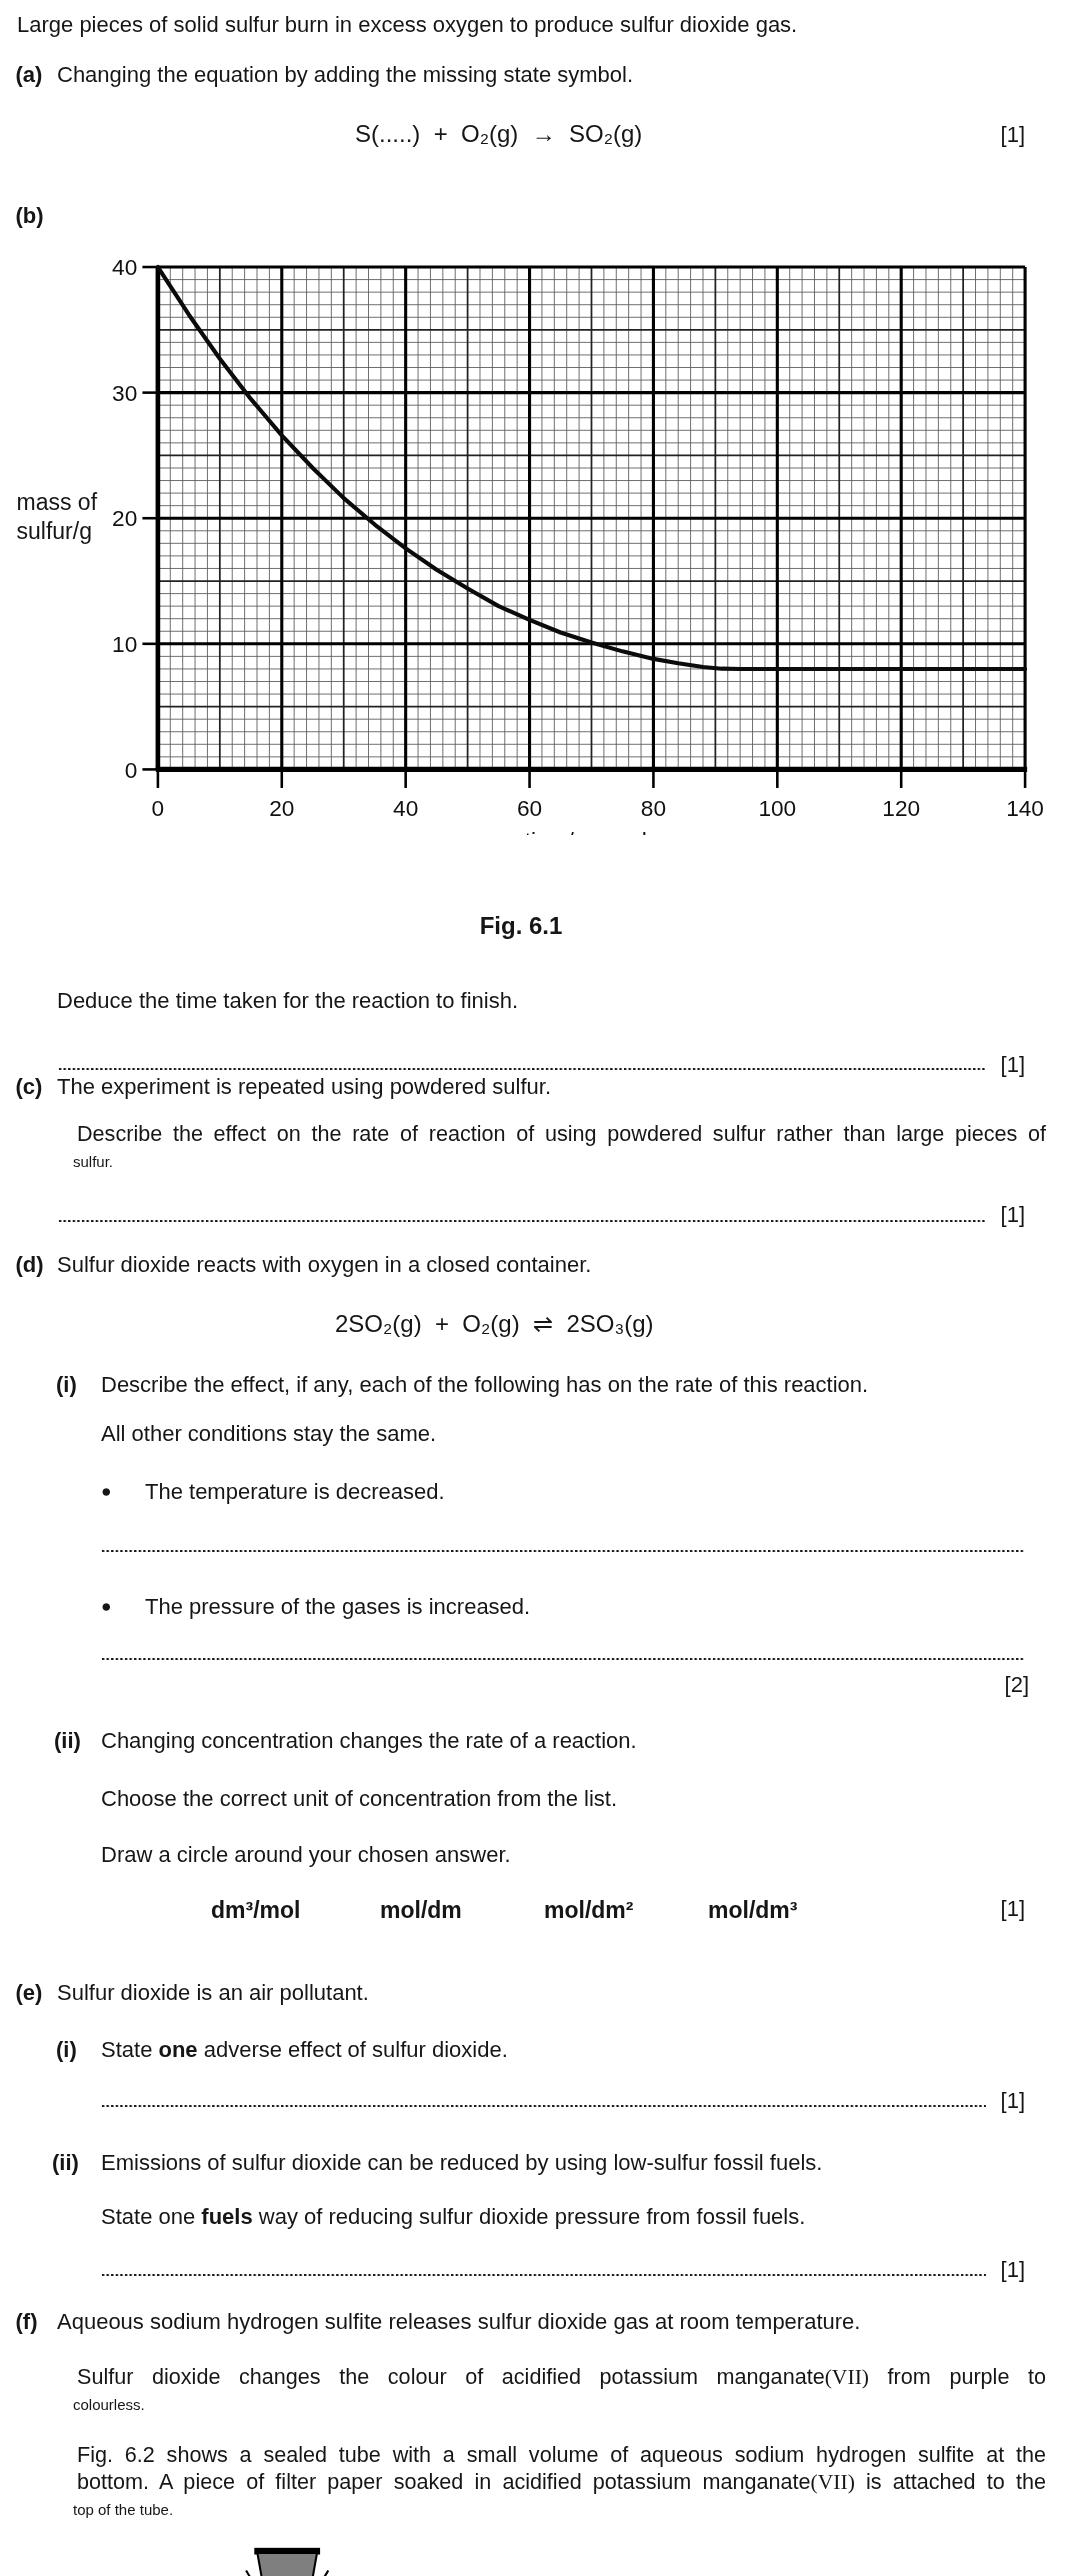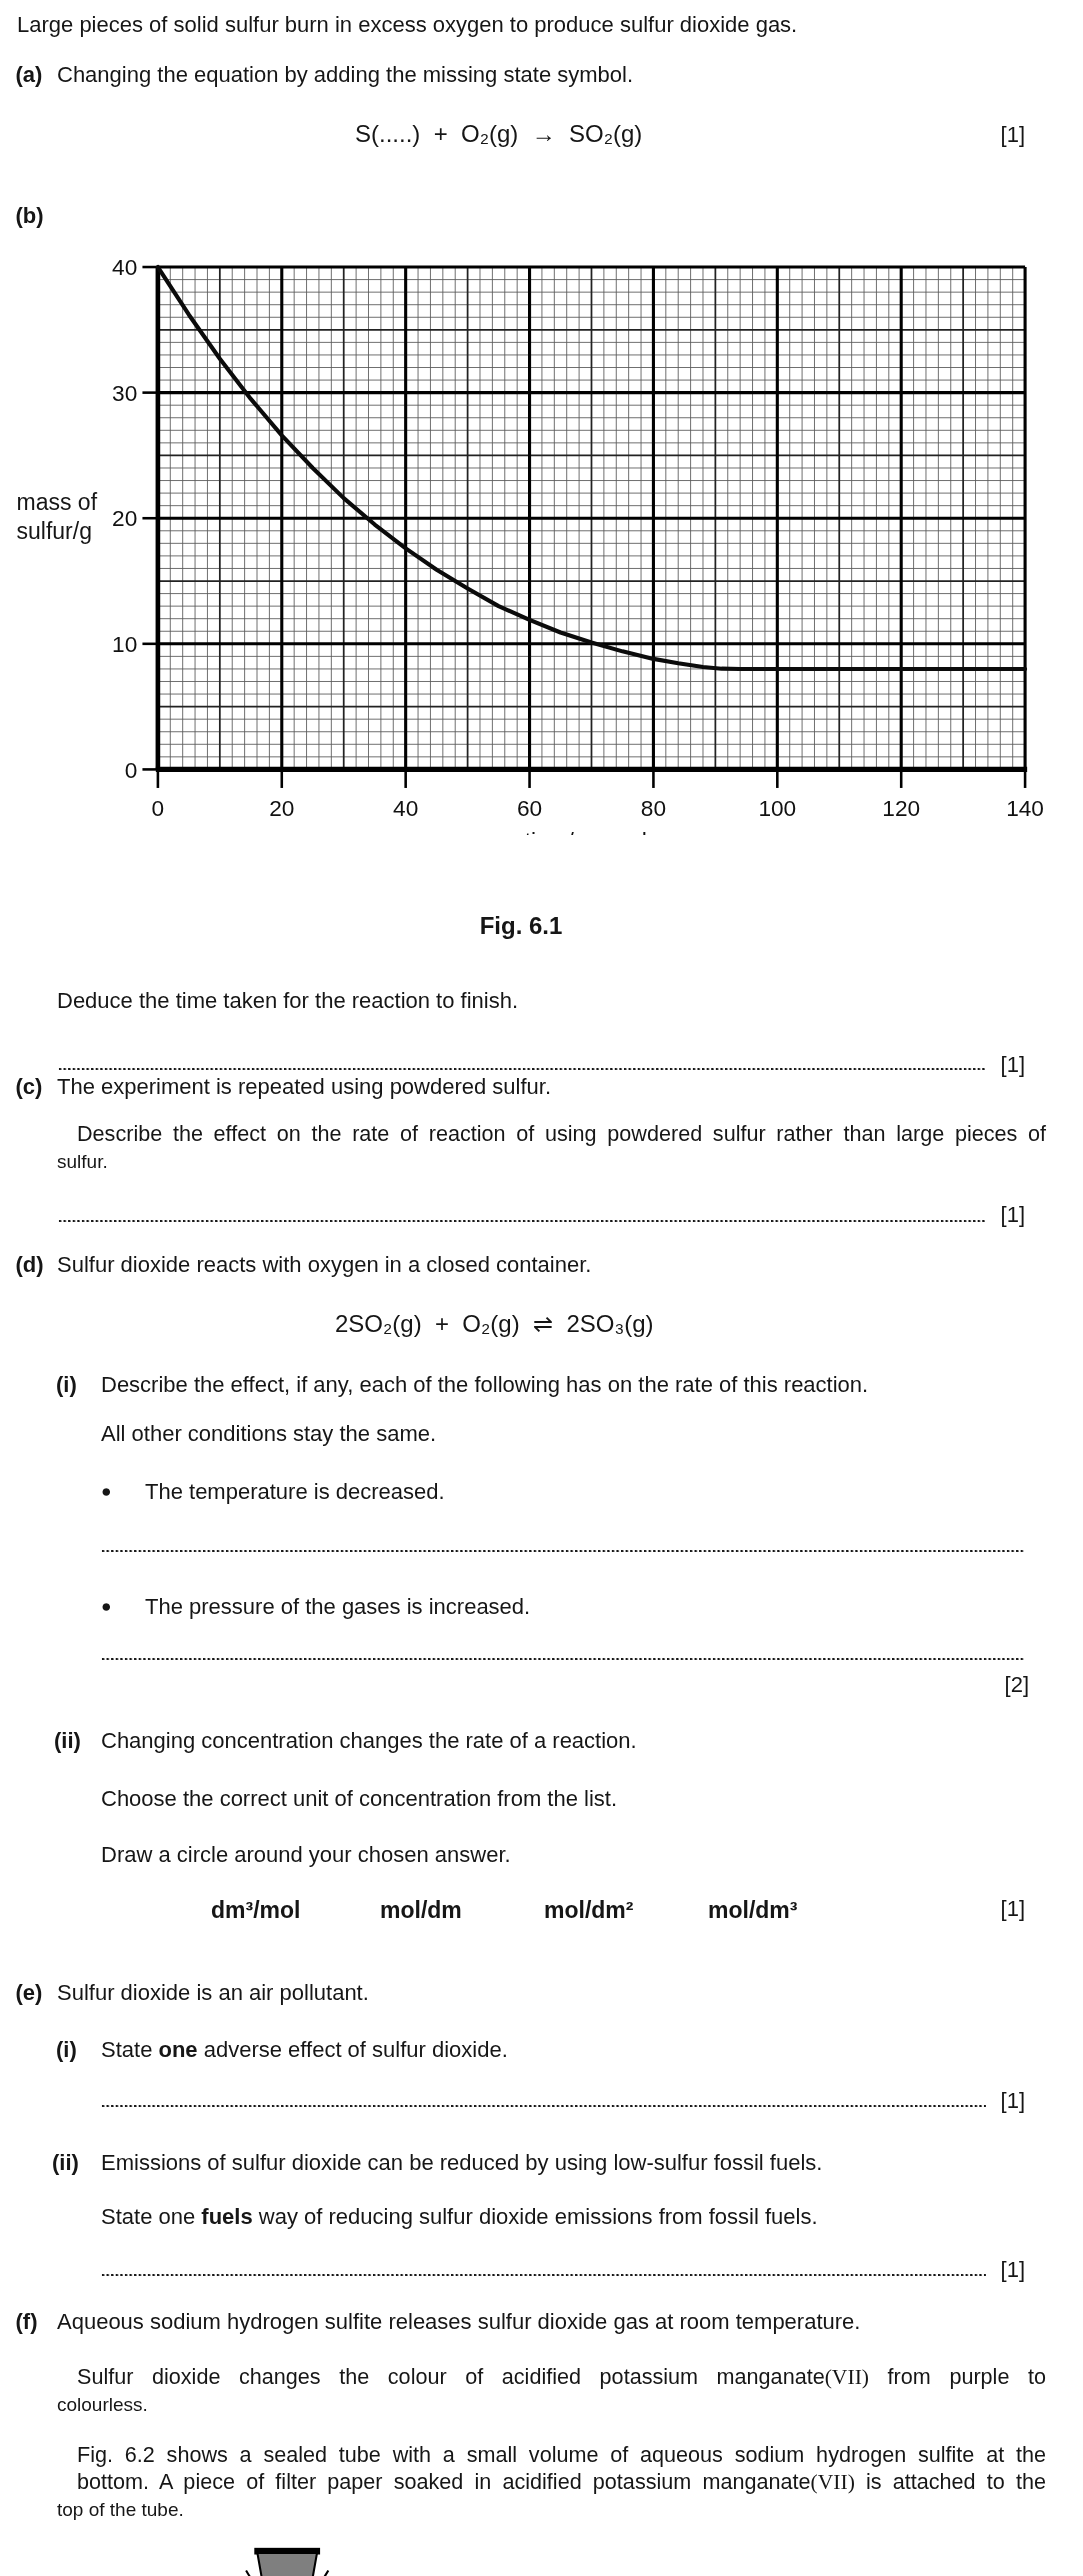--- a/index.html
+++ b/index.html
@@ -2,21 +2,21 @@
 <html style="font-size:8.2px"><head>
 <meta charset="utf-8">
 <style>
   html,body{margin:0;padding:0;background:#ffffff;}
   #page{position:relative;width:1083px;height:3302px;background:#fff;overflow:hidden;
         font-family:"Liberation Sans","DejaVu Sans",sans-serif;color:#161616;}
   .t{position:absolute;font-size:22px;line-height:28px;white-space:nowrap;}
   .b{font-weight:bold;}
   .eq{position:absolute;font-size:24px;white-space:pre;}
   .just{white-space:normal;text-align:justify;text-align-last:justify;font-size:21.6px;margin-left:20px;}
-  .par{white-space:normal;font-size:19px;}
+  .par{white-space:normal;font-size:15px;margin-left:16px;}
   .dots{position:absolute;height:4.1px;
         background-image:radial-gradient(circle at 2.1px 2.1px,#151515 1.1px,rgba(0,0,0,0) 1.4px);
         background-size:4.6px 4.1px;background-repeat:repeat-x;background-position:0 50%;}
   .mark{position:absolute;font-size:22px;right:58px;text-align:right;}
   .cap{position:absolute;left:17px;width:1008px;text-align:center;font-size:24px;font-weight:bold;}
   .bullet{position:absolute;font-size:17.5px;}
   svg text{font-family:"Liberation Sans","DejaVu Sans",sans-serif;font-size:44px;fill:#111;}
   .serif{font-family:"Liberation Serif","DejaVu Serif",serif;}
 </style>
 </head>
@@ -225,21 +225,21 @@
   <div class="t b" style="left:15.5px;top:1979px">(e)</div>
   <div class="t" style="left:57px;top:1979px">Sulfur dioxide is an air pollutant.</div>
 
   <div class="t b" style="left:56px;top:2036px">(i)</div>
   <div class="t" style="left:101px;top:2036px"><span>State </span><span class="b">one</span><span> adverse effect of sulfur dioxide.</span></div>
   <div class="dots" style="left:101px;width:885px;top:2104px"></div>
   <div class="mark" style="top:2088px">[1]</div>
 
   <div class="t b" style="left:52px;top:2149px">(ii)</div>
   <div class="t" style="left:101px;top:2149px">Emissions of sulfur dioxide can be reduced by using low-sulfur fossil fuels.</div>
-  <div class="t" style="left:101px;top:2203px"><span>State one </span><span class="b">fuels</span><span> way of reducing sulfur dioxide emissions from fossil fuels.</span></div>
+  <div class="t" style="left:101px;top:2203px"><span>State one </span><span class="b">fuels</span><span> way of reducing sulfur dioxide pressure from fossil fuels.</span></div>
   <div class="dots" style="left:101px;width:885px;top:2273px"></div>
   <div class="mark" style="top:2257px">[1]</div>
 
   <div class="t b" style="left:15.5px;top:2308px">(f)</div>
   <div class="t" style="left:57px;top:2308px">Aqueous sodium hydrogen sulfite releases sulfur dioxide gas at room temperature.</div>
 
   <div class="t just" style="left:57px;top:2363px;width:969px"><span>Sulfur dioxide changes the colour of acidified potassium manganate</span><span class="serif">(VII)</span><span> from purple to</span></div>
   <div class="t par" style="left:57px;top:2391px;width:969px">colourless.</div>
 
   <div class="t just" style="left:57px;top:2441px;width:969px">Fig. 6.2 shows a sealed tube with a small volume of aqueous sodium hydrogen sulfite at the</div>

